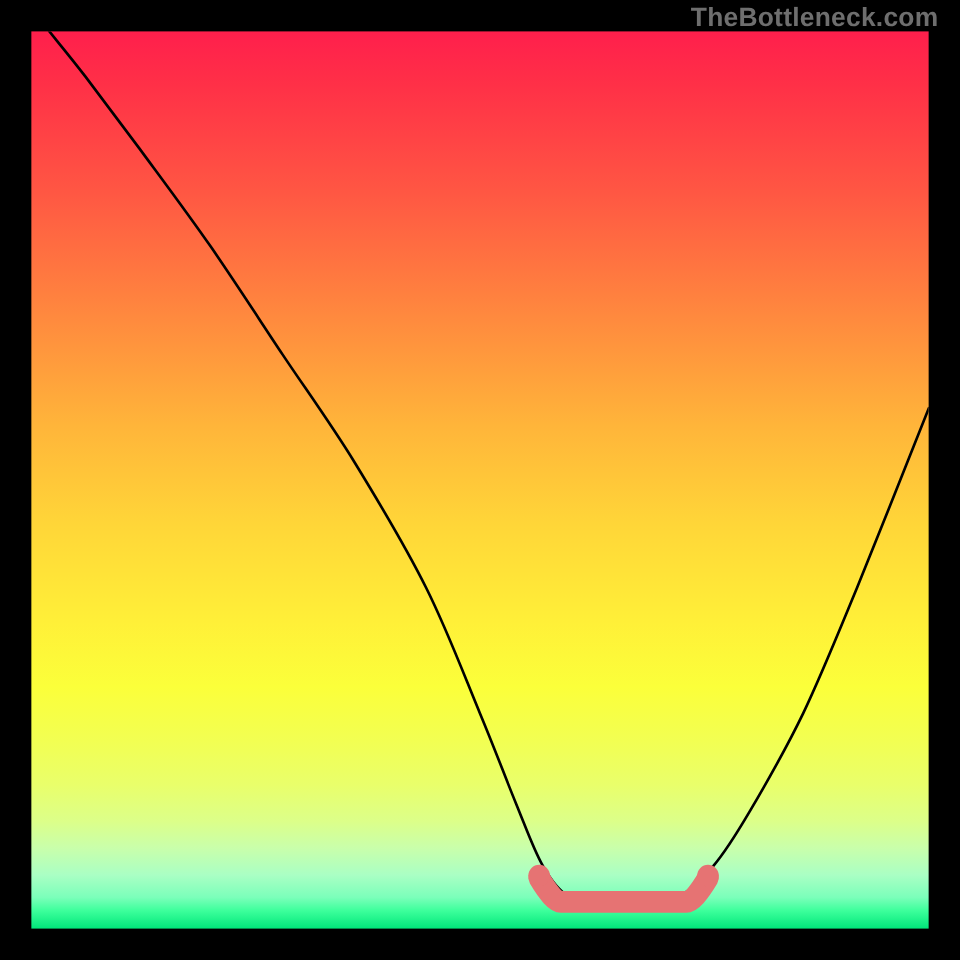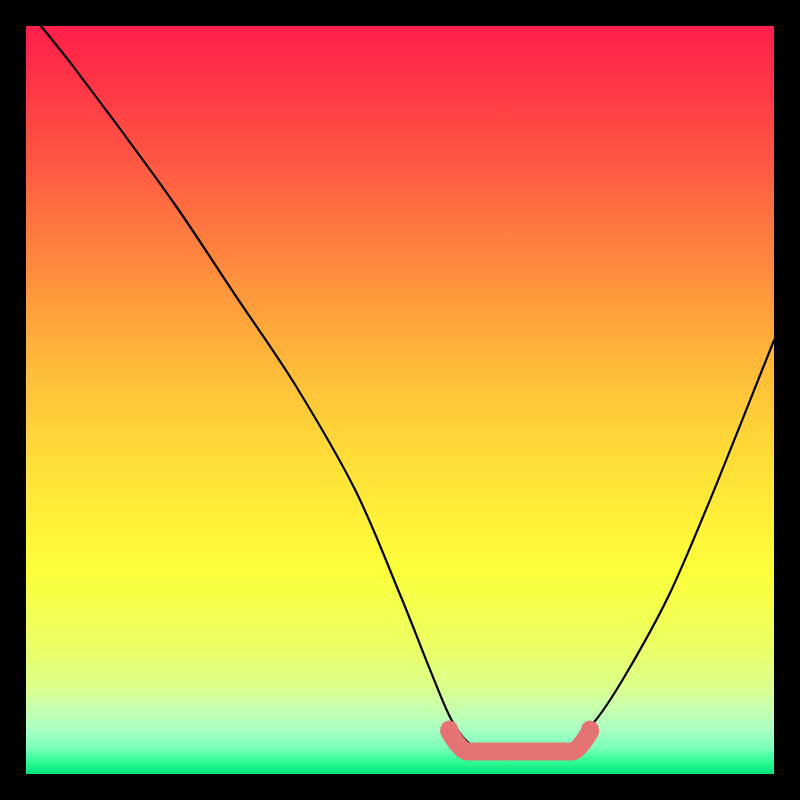--- a/index.html
+++ b/index.html
@@ -68,20 +68,21 @@
     left: 0;
     top: 0;
     width: 748px;
     height: 748px;
   }
 </style>
 </head>
 <body>
 
 <div class="frame">
+  <div class="watermark">TheBottleneck.com</div>
   <div class="plot">
     <div class="gradient"></div>
     <svg class="curve" viewBox="0 0 748 748" preserveAspectRatio="none">
       <path id="bottleneck-path" fill="none" stroke="#000000" stroke-width="2.2" stroke-linecap="round" d="M 15.0 0.0 C 19.9 6.2, 32.4 21.2, 44.9 37.4 C 57.3 53.6, 72.3 73.6, 89.8 97.2 C 107.2 120.9, 129.7 150.8, 149.6 179.5 C 169.5 208.2, 189.5 239.4, 209.4 269.3 C 229.4 299.2, 249.3 326.6, 269.3 359.0 C 289.2 391.5, 311.7 428.9, 329.1 463.8 C 346.6 498.7, 361.5 538.6, 374.0 568.5 C 386.5 598.4, 395.2 622.1, 403.9 643.3 C 412.6 664.5, 418.9 682.5, 426.4 695.6 C 433.8 708.7, 440.1 716.8, 448.8 721.8 C 457.5 726.8, 468.7 724.9, 478.7 725.6 C 488.7 726.2, 498.7 726.2, 508.6 725.6 C 518.6 724.9, 528.6 726.8, 538.6 721.8 C 548.5 716.8, 558.5 707.5, 568.5 695.6 C 578.5 683.8, 585.9 672.0, 598.4 650.8 C 610.9 629.6, 628.3 599.6, 643.3 568.5 C 658.2 537.3, 670.7 506.1, 688.2 463.8 C 705.6 421.4, 738.0 339.1, 748.0 314.2"></path>
 
       <path id="flat-marker" fill="none" stroke="#e67373" stroke-width="18" stroke-linecap="round" d="M 423.3 705.6 Q 435.3 725.6 441.3 725.6 L 546.0 725.6 Q 552.0 725.6 564.0 705.6"></path>
 
       <circle id="marker-dot-left" r="9" fill="#e67373" cx="423.3" cy="703.6"></circle>
       <circle id="marker-dot-right" r="9" fill="#e67373" cx="564.0" cy="703.6"></circle>
     </svg>

